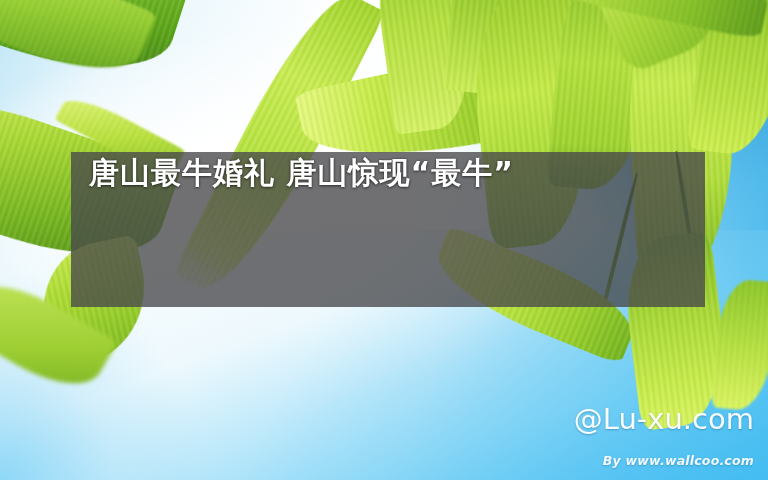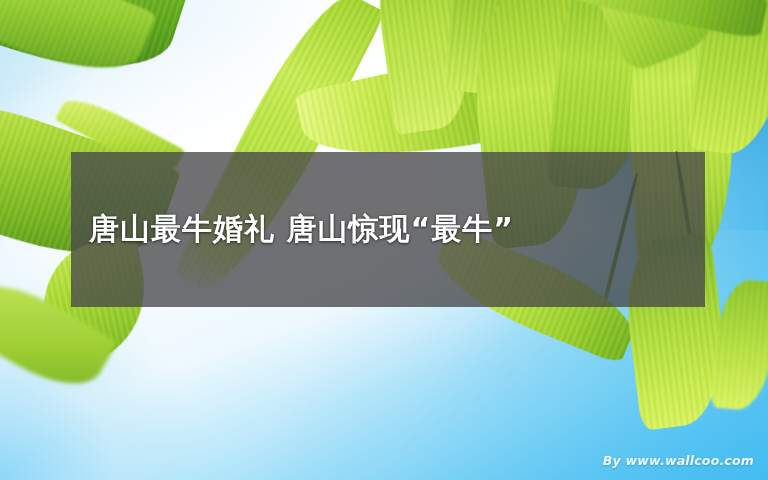--- a/index.html
+++ b/index.html
@@ -97,21 +97,21 @@
     box-sizing: border-box;
   }
   .caption-text {
     position: absolute;
     left: 71px;
     top: 152px;
     width: 634px;
     height: 155px;
     display: flex;
     flex-direction: column;
-    justify-content: center;
+    justify-content: space-between;
     align-items: flex-start;
     padding: 0 18px;
     box-sizing: border-box;
     color: #ffffff;
     font-family: "DejaVu Sans", "Liberation Sans", sans-serif;
     font-size: 30px;
     font-weight: 700;
     line-height: 1.42;
     letter-spacing: 1px;
     text-shadow: 0 1px 3px rgba(0,0,0,0.55), 0 0 2px rgba(0,0,0,0.4);
@@ -134,21 +134,21 @@
     letter-spacing: 0px;
     line-height: 1.0;
     text-shadow: 0 1px 2px rgba(0,70,120,0.35);
     font-family: "DejaVu Sans", "Liberation Sans", sans-serif;
   }
   .wm-sub {
     color: rgba(255,255,255,0.92);
     font-size: 12.5px;
     font-style: italic;
     font-weight: 700;
-    margin-top: 4px;
+    margin-top: 19px;
     letter-spacing: 0.2px;
     text-shadow: 0 1px 2px rgba(0,70,120,0.3);
     font-family: "DejaVu Sans", "Liberation Sans", sans-serif;
   }
 </style>
 </head>
 <body>
 
 <div id="stage">
 
@@ -245,16 +245,17 @@
   <div class="leaf blurleaf" style="left:-40px; top:300px; width:150px; height:70px;
               transform: rotate(30deg);
               background: linear-gradient(150deg,#c6e95a 0%,#9ed02d 60%,#74b01d 100%);"></div>
 
   <div class="caption-bar"></div>
   <div class="caption-text">
     <span class="caption-line">唐山最牛婚礼 唐山惊现“最牛”</span>
   </div>
 
   <div class="watermark">
+    <div class="wm-main">@Lu-xu.com</div>
     <div class="wm-sub">By www.wallcoo.com</div>
   </div>
 
 </div>
 
 </body></html>

